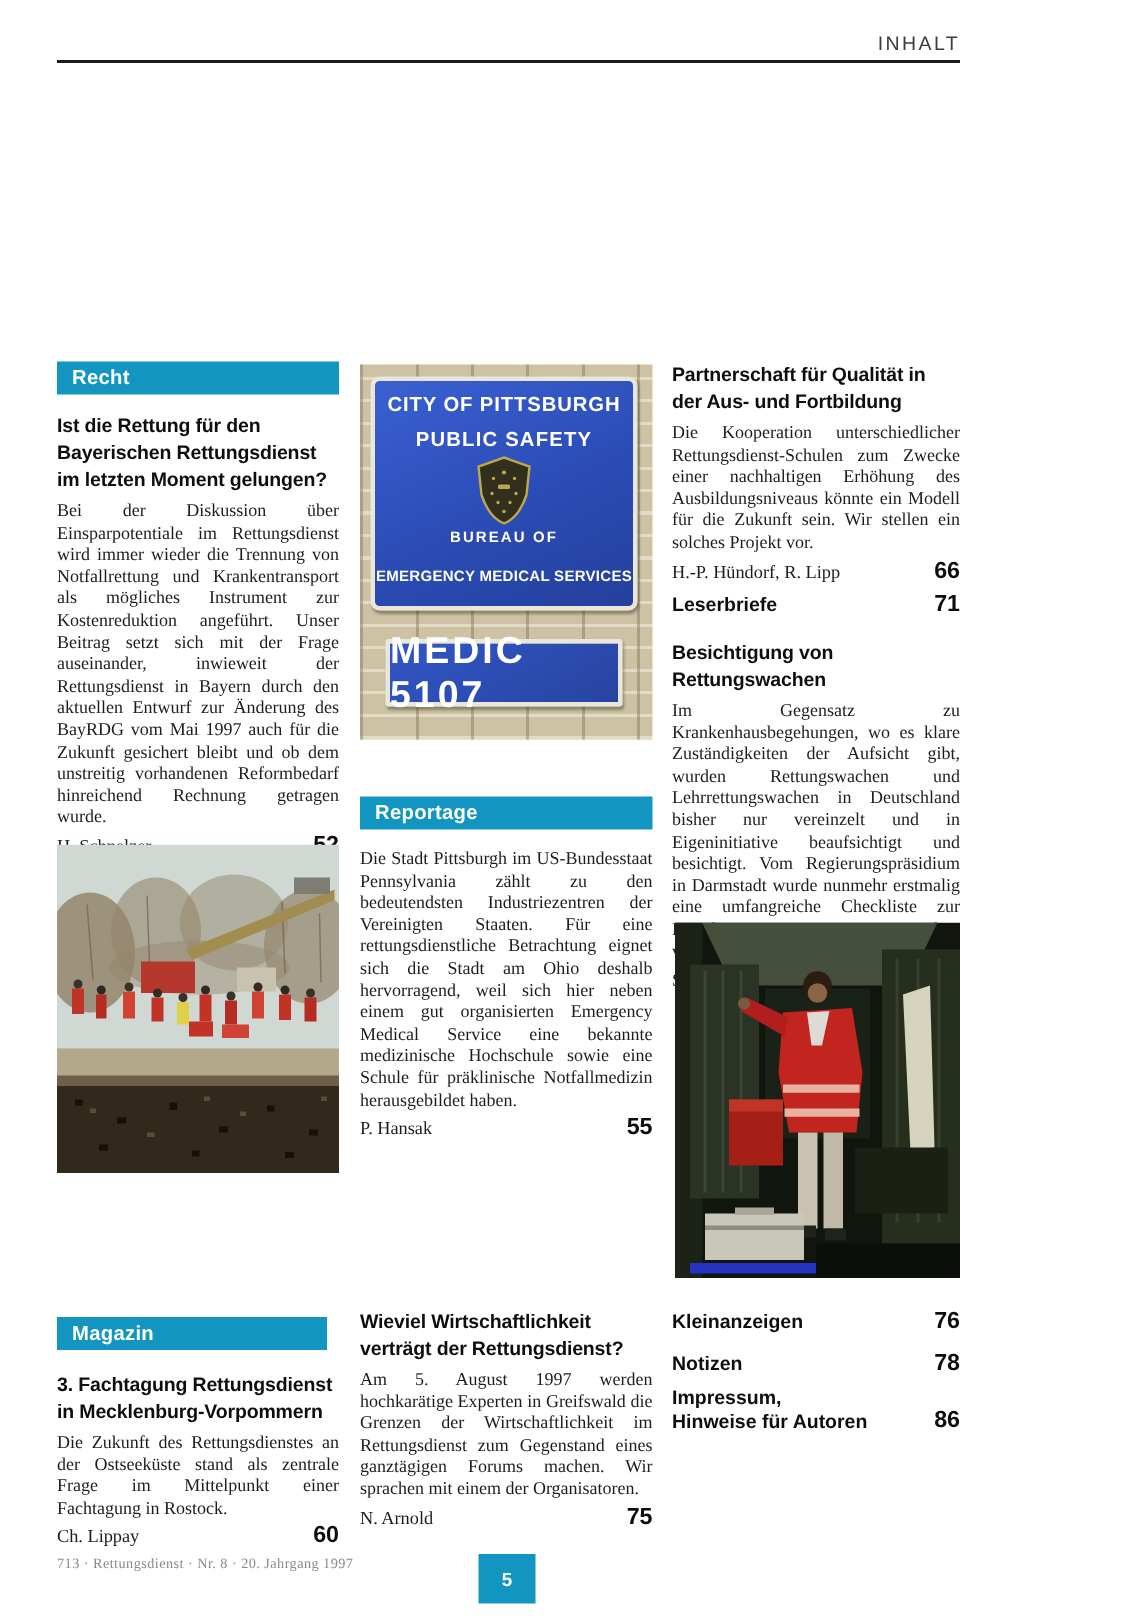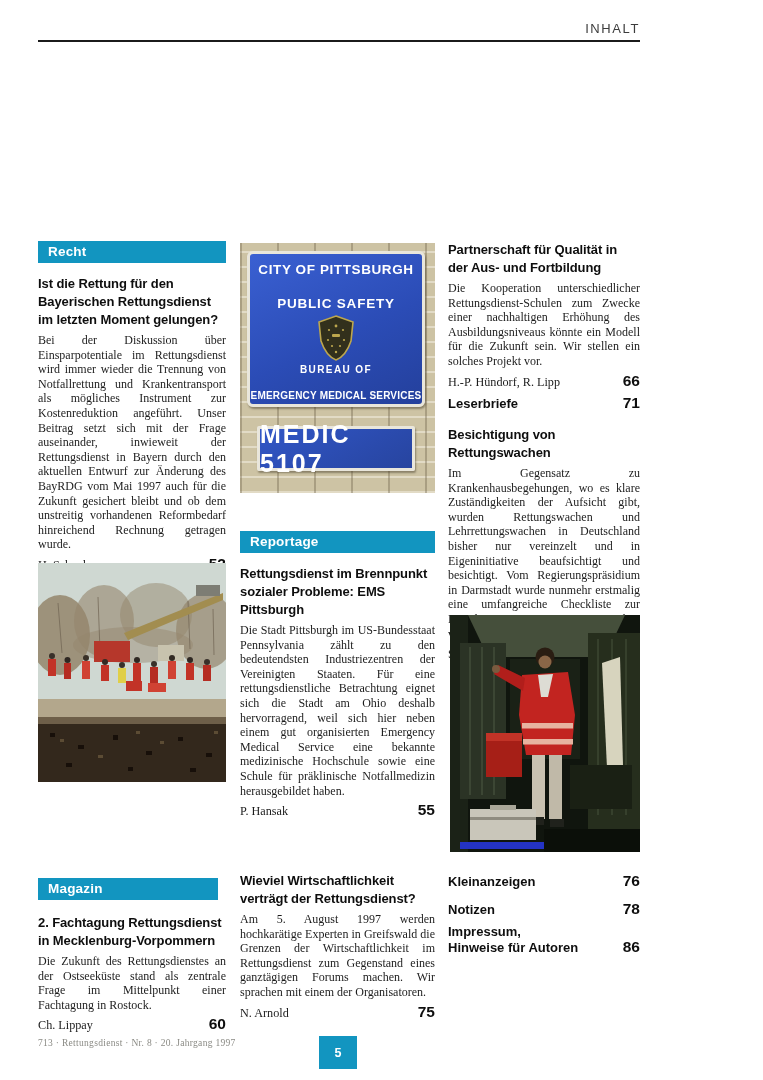--- a/index.html
+++ b/index.html
@@ -37,21 +37,21 @@
   .photo-sign-wrap{position:absolute;left:240px;top:243px;width:195px;height:250px;
       background:
         repeating-linear-gradient(90deg, rgba(110,98,74,.38) 0 2px, rgba(0,0,0,0) 2px 37px),
         repeating-linear-gradient(0deg, #e2dbc6 0 2px, #cdc3a4 2px 15px);
       overflow:hidden;}
   .ems-sign{position:absolute;left:7px;top:8px;width:178px;height:156px;box-sizing:border-box;
       background:linear-gradient(155deg,#3a60d2 0%,#2b4cb6 55%,#24409c 100%);
       border:3px solid #e9e6db;border-radius:6px;color:#fff;text-align:center;
       box-shadow:1px 2px 2px rgba(60,50,30,.45);}
   .sign-l1{margin-top:8px;font-weight:bold;font-size:13.5px;letter-spacing:.6px;}
-  .sign-l2{margin-top:19px;font-weight:bold;font-size:13.5px;letter-spacing:.8px;}
+  .sign-l2{margin-top:8px;font-weight:bold;font-size:13.5px;letter-spacing:.8px;}
   .sign-badge{margin-top:3px;height:48px;}
   .sign-l3{margin-top:2px;font-weight:bold;font-size:10px;letter-spacing:1.4px;}
   .sign-l4{margin-top:15px;font-weight:bold;font-size:10px;letter-spacing:.2px;}
   .medic-plate{position:absolute;left:17px;top:183px;width:158px;height:45px;box-sizing:border-box;
       background:linear-gradient(150deg,#3156c6,#27449f);border:3px solid #e9e6db;border-radius:2px;
       display:flex;align-items:center;justify-content:center;color:#fff;font-weight:bold;
       font-size:25px;letter-spacing:2px;box-shadow:1px 2px 2px rgba(60,50,30,.45);}
 
   
   .photo-rescue{position:absolute;left:38px;top:563px;width:188px;height:219px;}
@@ -141,21 +141,21 @@
         <rect x="122" y="178" width="4" height="3"></rect>
           <rect x="176" y="168" width="4" height="3"></rect>
         <rect x="98" y="168" width="4" height="3"></rect>
       </g>
     </svg>
   </div>
 
   <div class="abs section-bar" style="left:38px;top:878px;width:180px;">Magazin</div>
 
   <div class="abs" style="left:38px;top:914px;width:188px;">
-    <h3 class="art-title">2. Fachtagung Rettungsdienst in Mecklenburg-Vorpommern</h3>
+    <h3 class="art-title">3. Fachtagung Rettungsdienst in Mecklenburg-Vorpommern</h3>
     <p class="art-body">Die Zukunft des Rettungsdienstes an der Ostseeküste stand als zentrale Frage im Mittelpunkt einer Fachtagung in Rostock.</p>
     <div class="byline">
       <span class="author">Ch. Lippay</span>
       <span class="pg-num">60</span>
     </div>
   </div>
 
   <div class="photo-sign-wrap">
     <div class="ems-sign">
       <div class="sign-l1">CITY OF PITTSBURGH</div>
@@ -178,21 +178,20 @@
       </div>
       <div class="sign-l3">BUREAU OF</div>
       <div class="sign-l4">EMERGENCY MEDICAL SERVICES</div>
     </div>
     <div class="medic-plate">MEDIC 5107</div>
   </div>
 
   <div class="abs section-bar" style="left:240px;top:531px;width:195px;">Reportage</div>
 
   <div class="abs" style="left:240px;top:565px;width:195px;">
-    <h3 class="art-title">Rettungsdienst im Brennpunkt sozialer Probleme: EMS Pittsburgh</h3>
     <p class="art-body">Die Stadt Pittsburgh im US-Bundesstaat Pennsylvania zählt zu den bedeutendsten Industriezentren der Vereinigten Staaten. Für eine rettungsdienstliche Betrachtung eignet sich die Stadt am Ohio deshalb hervorragend, weil sich hier neben einem gut organisierten Emergency Medical Service eine bekannte medizinische Hochschule sowie eine Schule für präklinische Notfallmedizin herausgebildet haben.</p>
     <div class="byline">
       <span class="author">P. Hansak</span>
       <span class="pg-num">55</span>
     </div>
   </div>
 
   <div class="abs" style="left:240px;top:872px;width:195px;">
     <h3 class="art-title">Wieviel Wirtschaftlichkeit verträgt der Rettungsdienst?</h3>
     <p class="art-body">Am 5. August 1997 werden hochkarätige Experten in Greifswald die Grenzen der Wirtschaftlichkeit im Rettungsdienst zum Gegenstand eines ganztägigen Forums machen. Wir sprachen mit einem der Organisatoren.</p>

